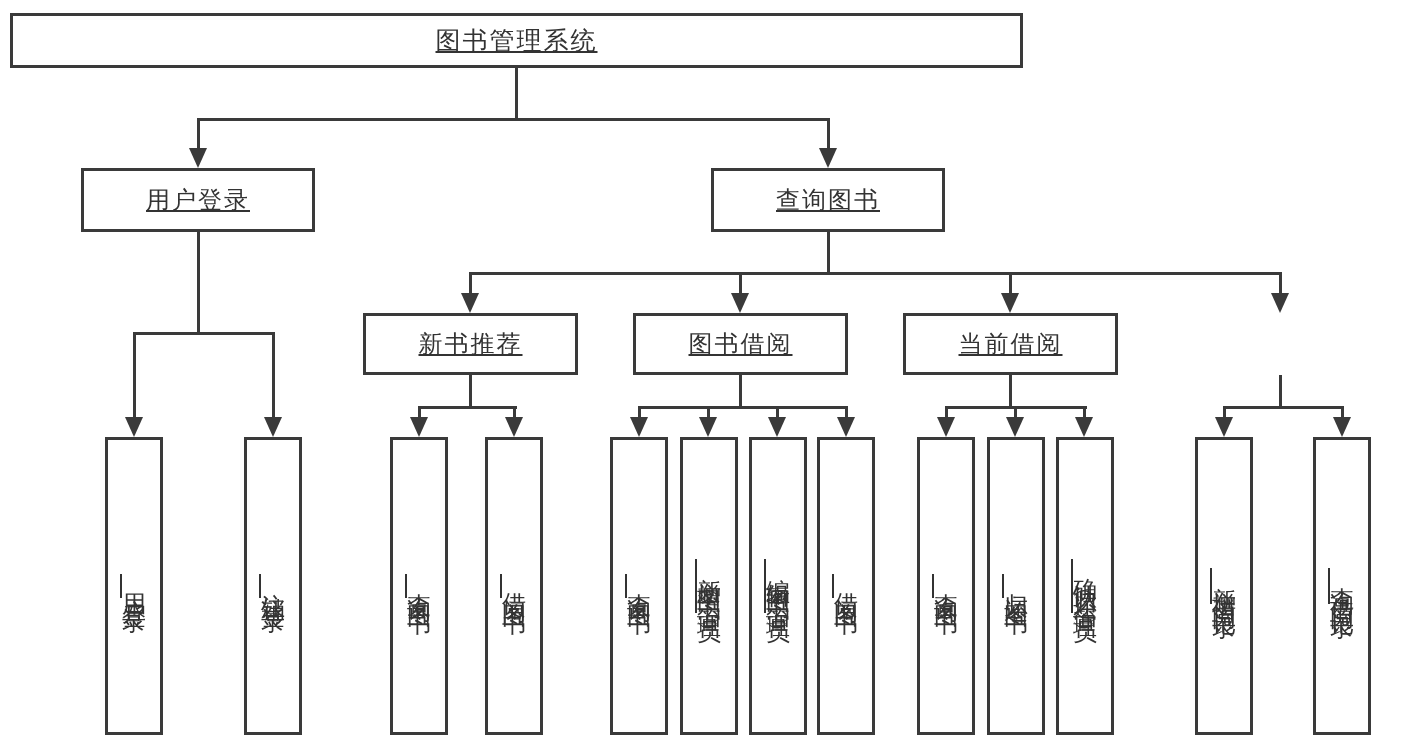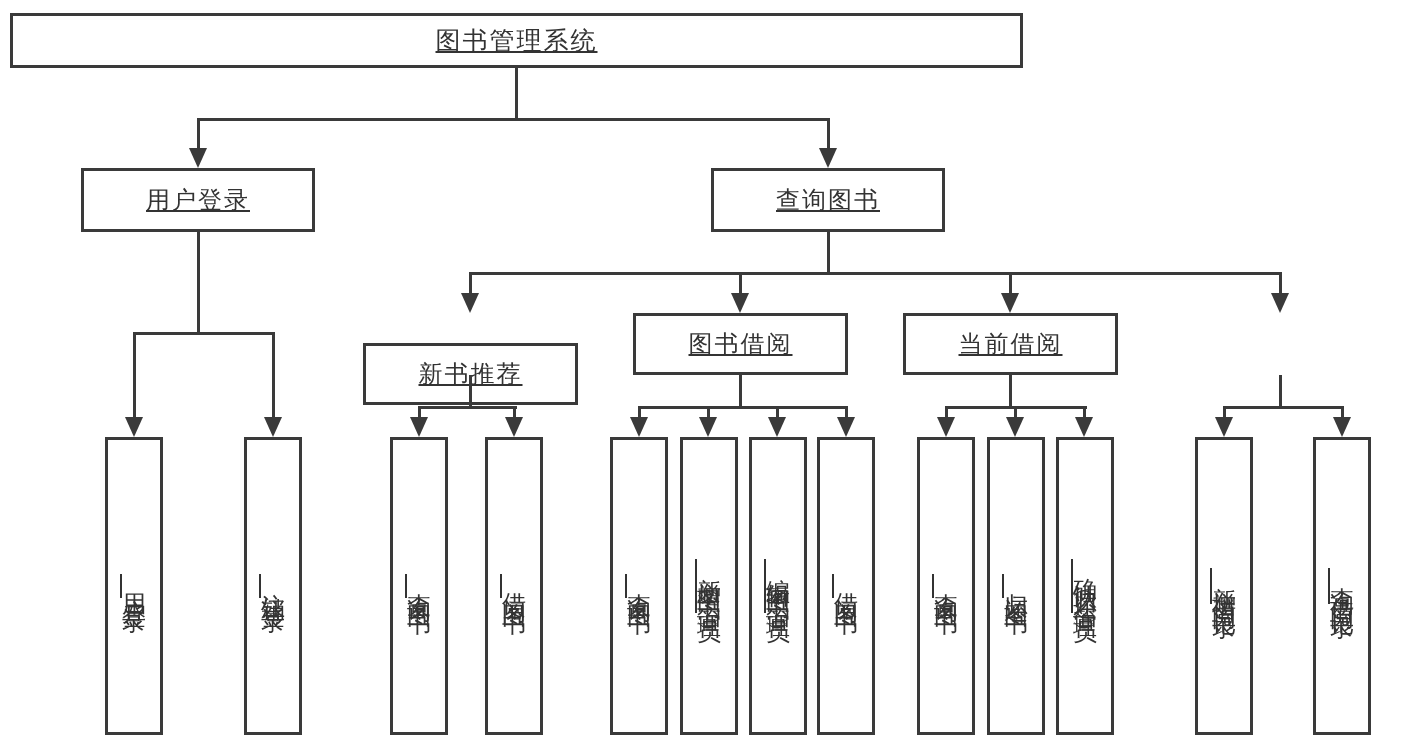--- a/index.html
+++ b/index.html
@@ -38,21 +38,21 @@
 </head>
 <body>
 
 <div class="canvas">
 
   <div class="node h root" style="left:10px;top:13px;width:1013px;height:55px;">图书管理系统</div>
 
   <div class="node h" style="left:81px;top:168px;width:234px;height:64px;">用户登录</div>
   <div class="node h" style="left:711px;top:168px;width:234px;height:64px;">查询图书</div>
 
-  <div class="node h" style="left:363px;top:313px;width:215px;height:62px;margin-top:30px;">新书推荐</div>
+  <div class="node h" style="left:363px;top:313px;width:215px;height:62px;">新书推荐</div>
   <div class="node h" style="left:903px;top:313px;width:215px;height:62px;">当前借阅</div>
   <div class="node h" style="left:633px;top:313px;width:215px;height:62px;">图书借阅</div>
 
   <div class="node v" style="left:105px;top:437px;width:58px;height:298px;">用户登录</div>
   <div class="node v" style="left:244px;top:437px;width:58px;height:298px;">注销登录</div>
 
   <div class="node v" style="left:390px;top:437px;width:58px;height:298px;">查询图书</div>
   <div class="node v" style="left:485px;top:437px;width:58px;height:298px;">借阅图书</div>
 
   <div class="node v" style="left:610px;top:437px;width:58px;height:298px;">查询图书</div>

